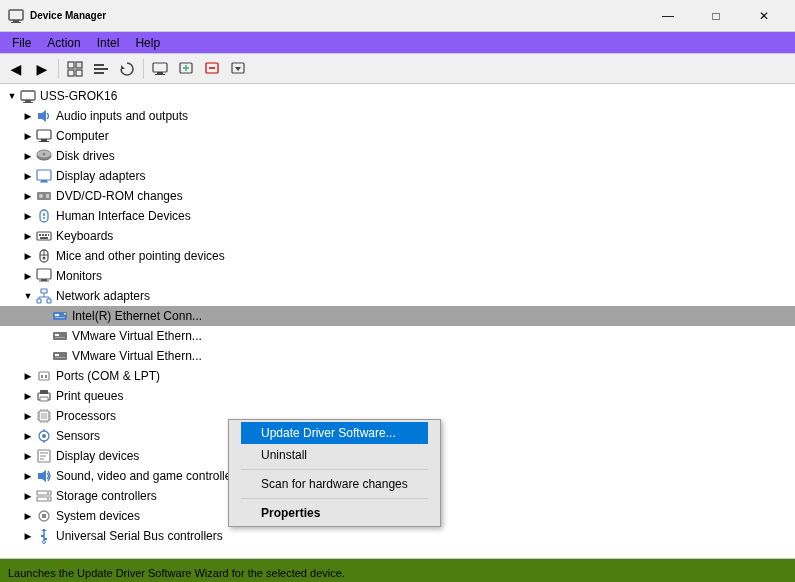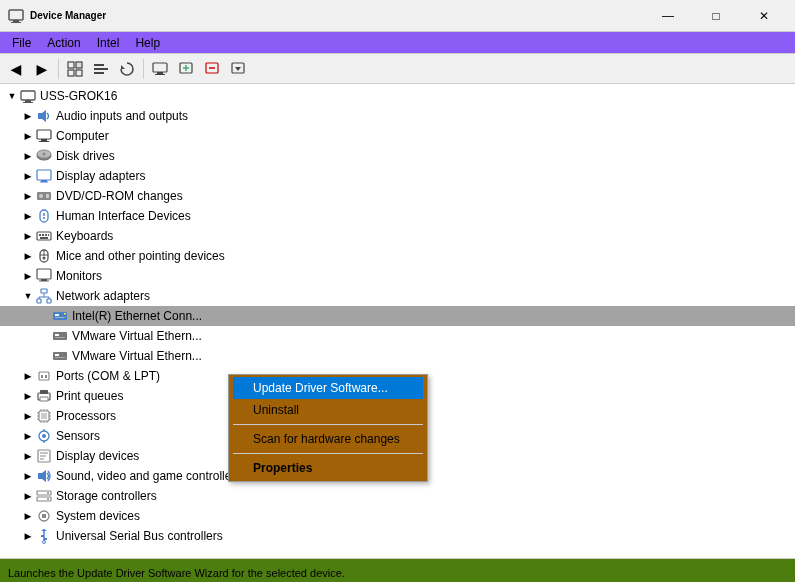--- a/index.html
+++ b/index.html
@@ -152,26 +152,27 @@
       border-top: 1px solid #ccc;
       display: flex;
       align-items: center;
       padding: 14px 8px;
       font-size: 11px;
     }
 
     
     .context-menu {
       position: absolute;
-      background: #a16207;
+      background: #e5e5e5;
       border: 1px solid #999;
       box-shadow: 2px 2px 5px rgba(0,0,0,0.3);
       z-index: 100;
       min-width: 200px;
-      padding: 2px 4px;
+      padding: 2px 12px;
+      margin-top: 45px;
     }
     .ctx-item {
       padding: 4px 20px;
       cursor: pointer;
       font-size: 12px;
       display: flex;
       align-items: center;
     }
     .ctx-item.highlighted {
       background: #0078d7;

